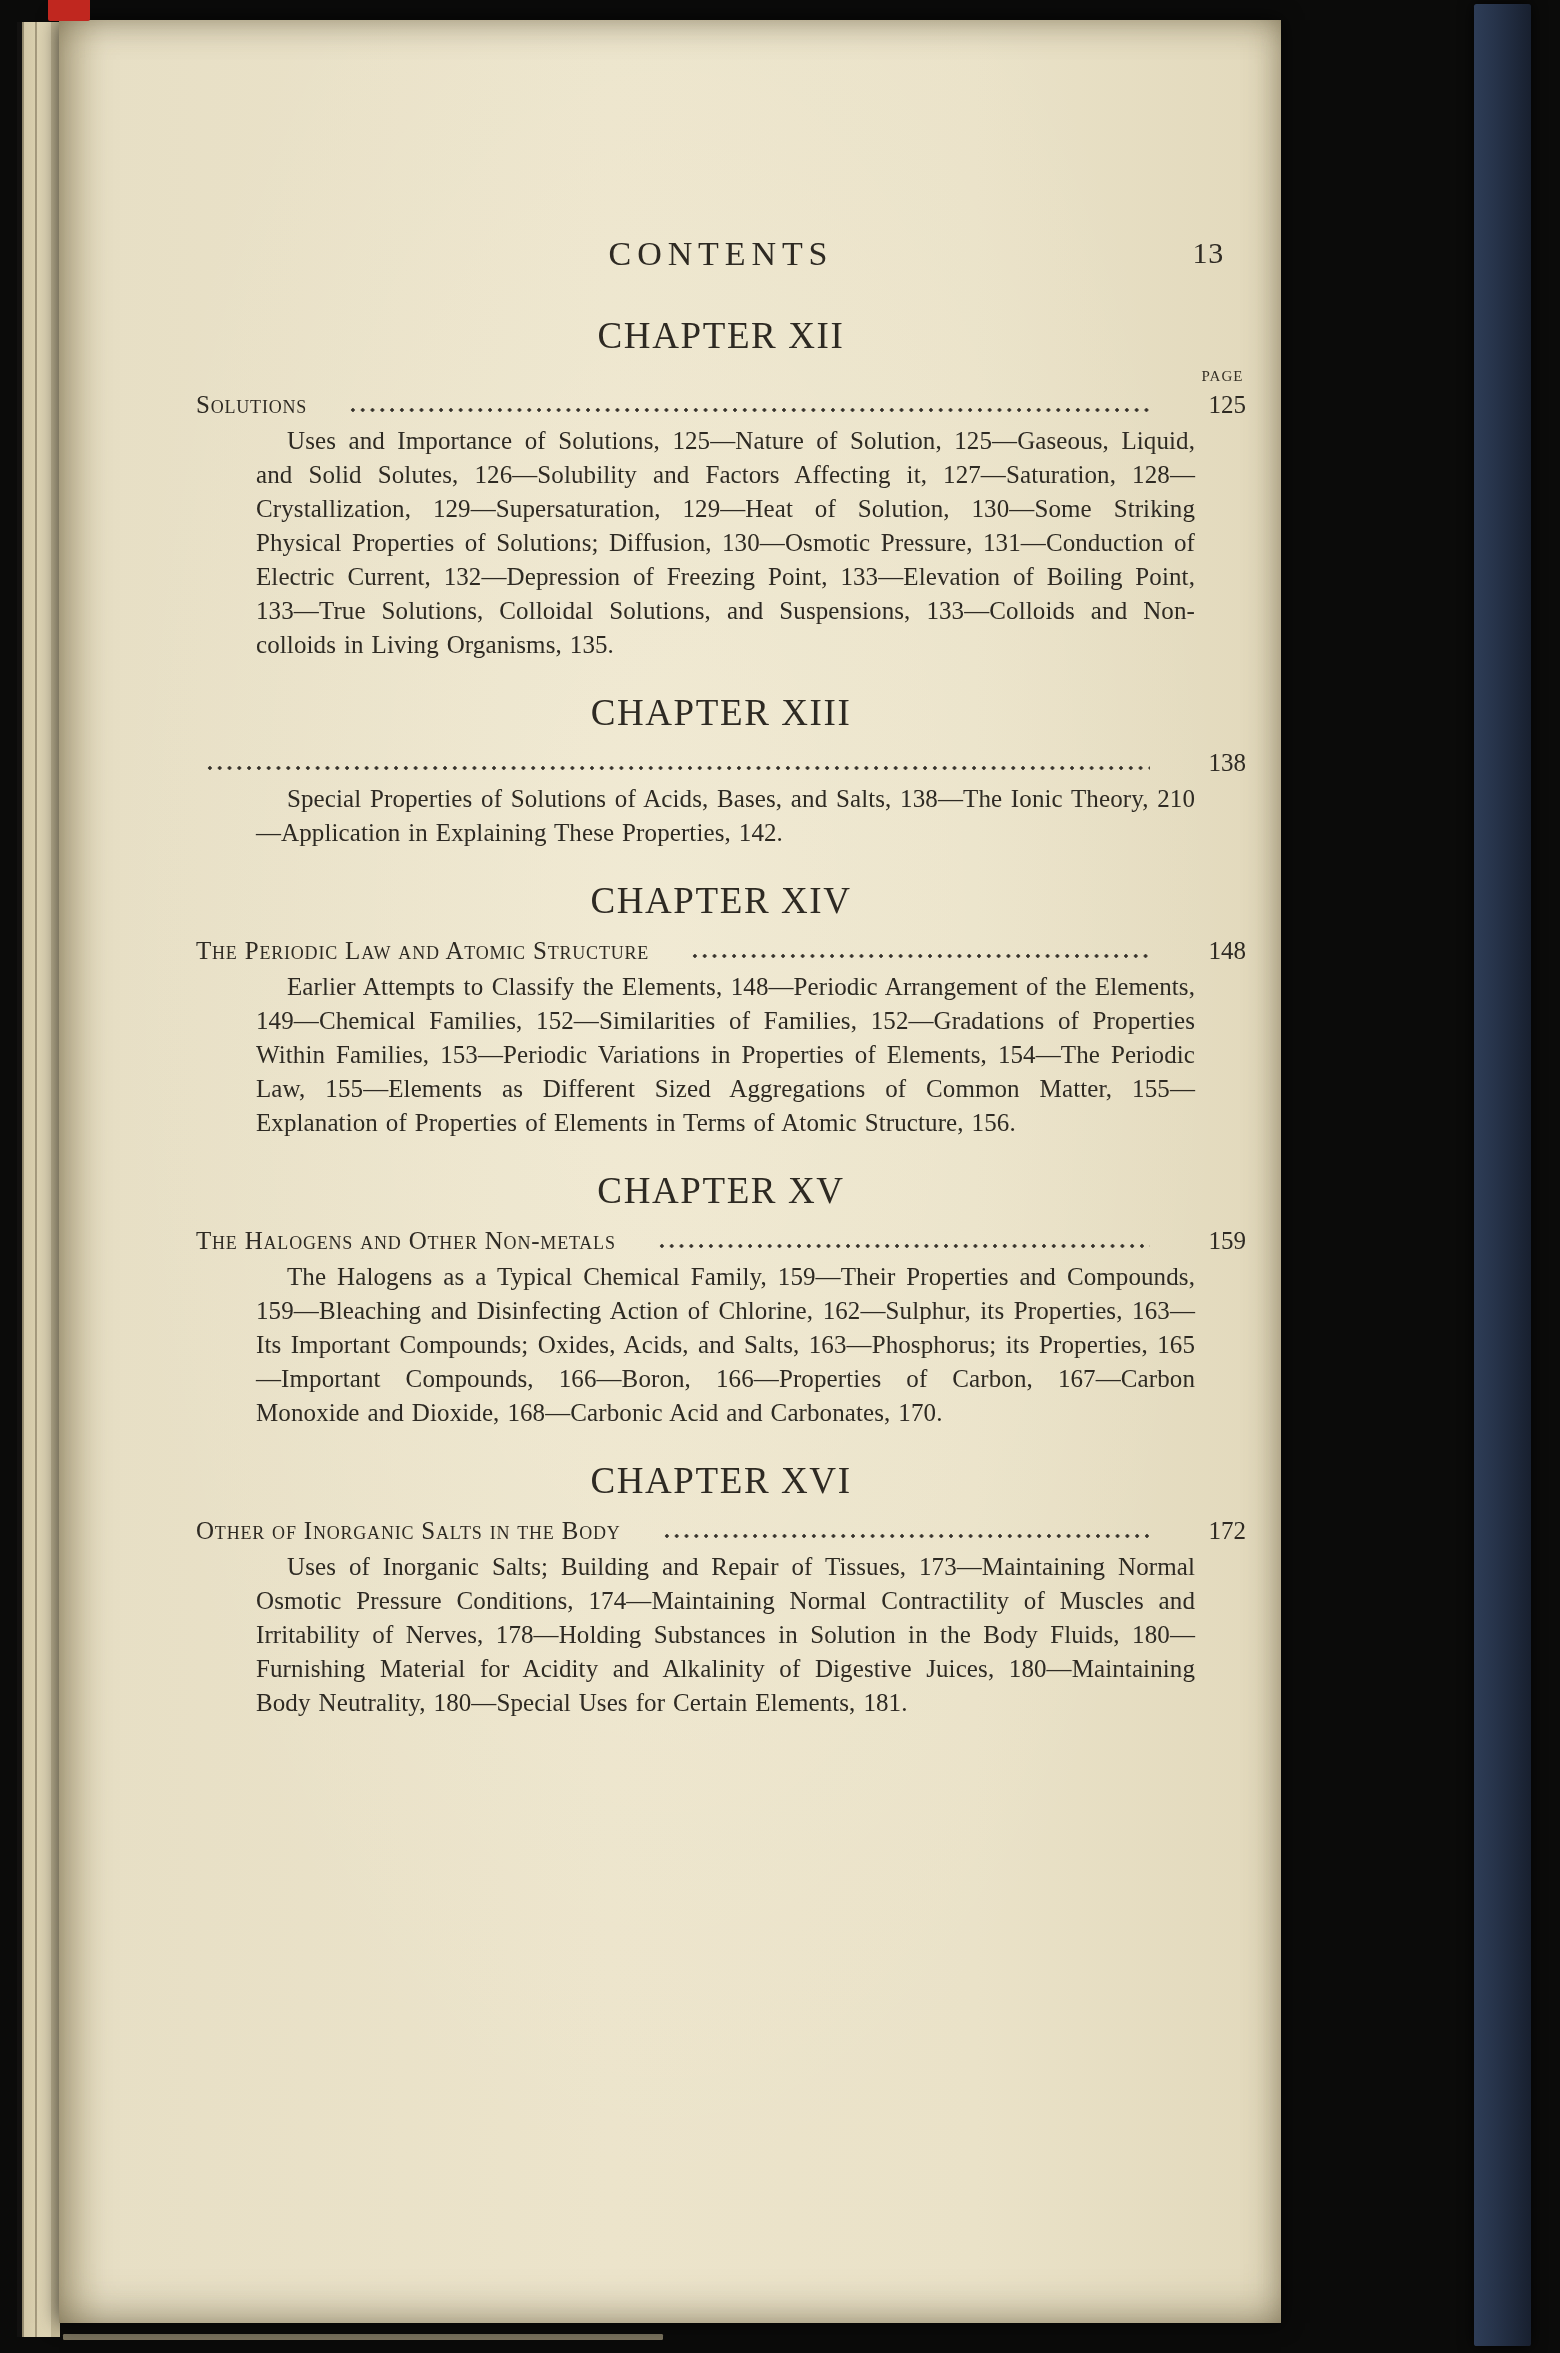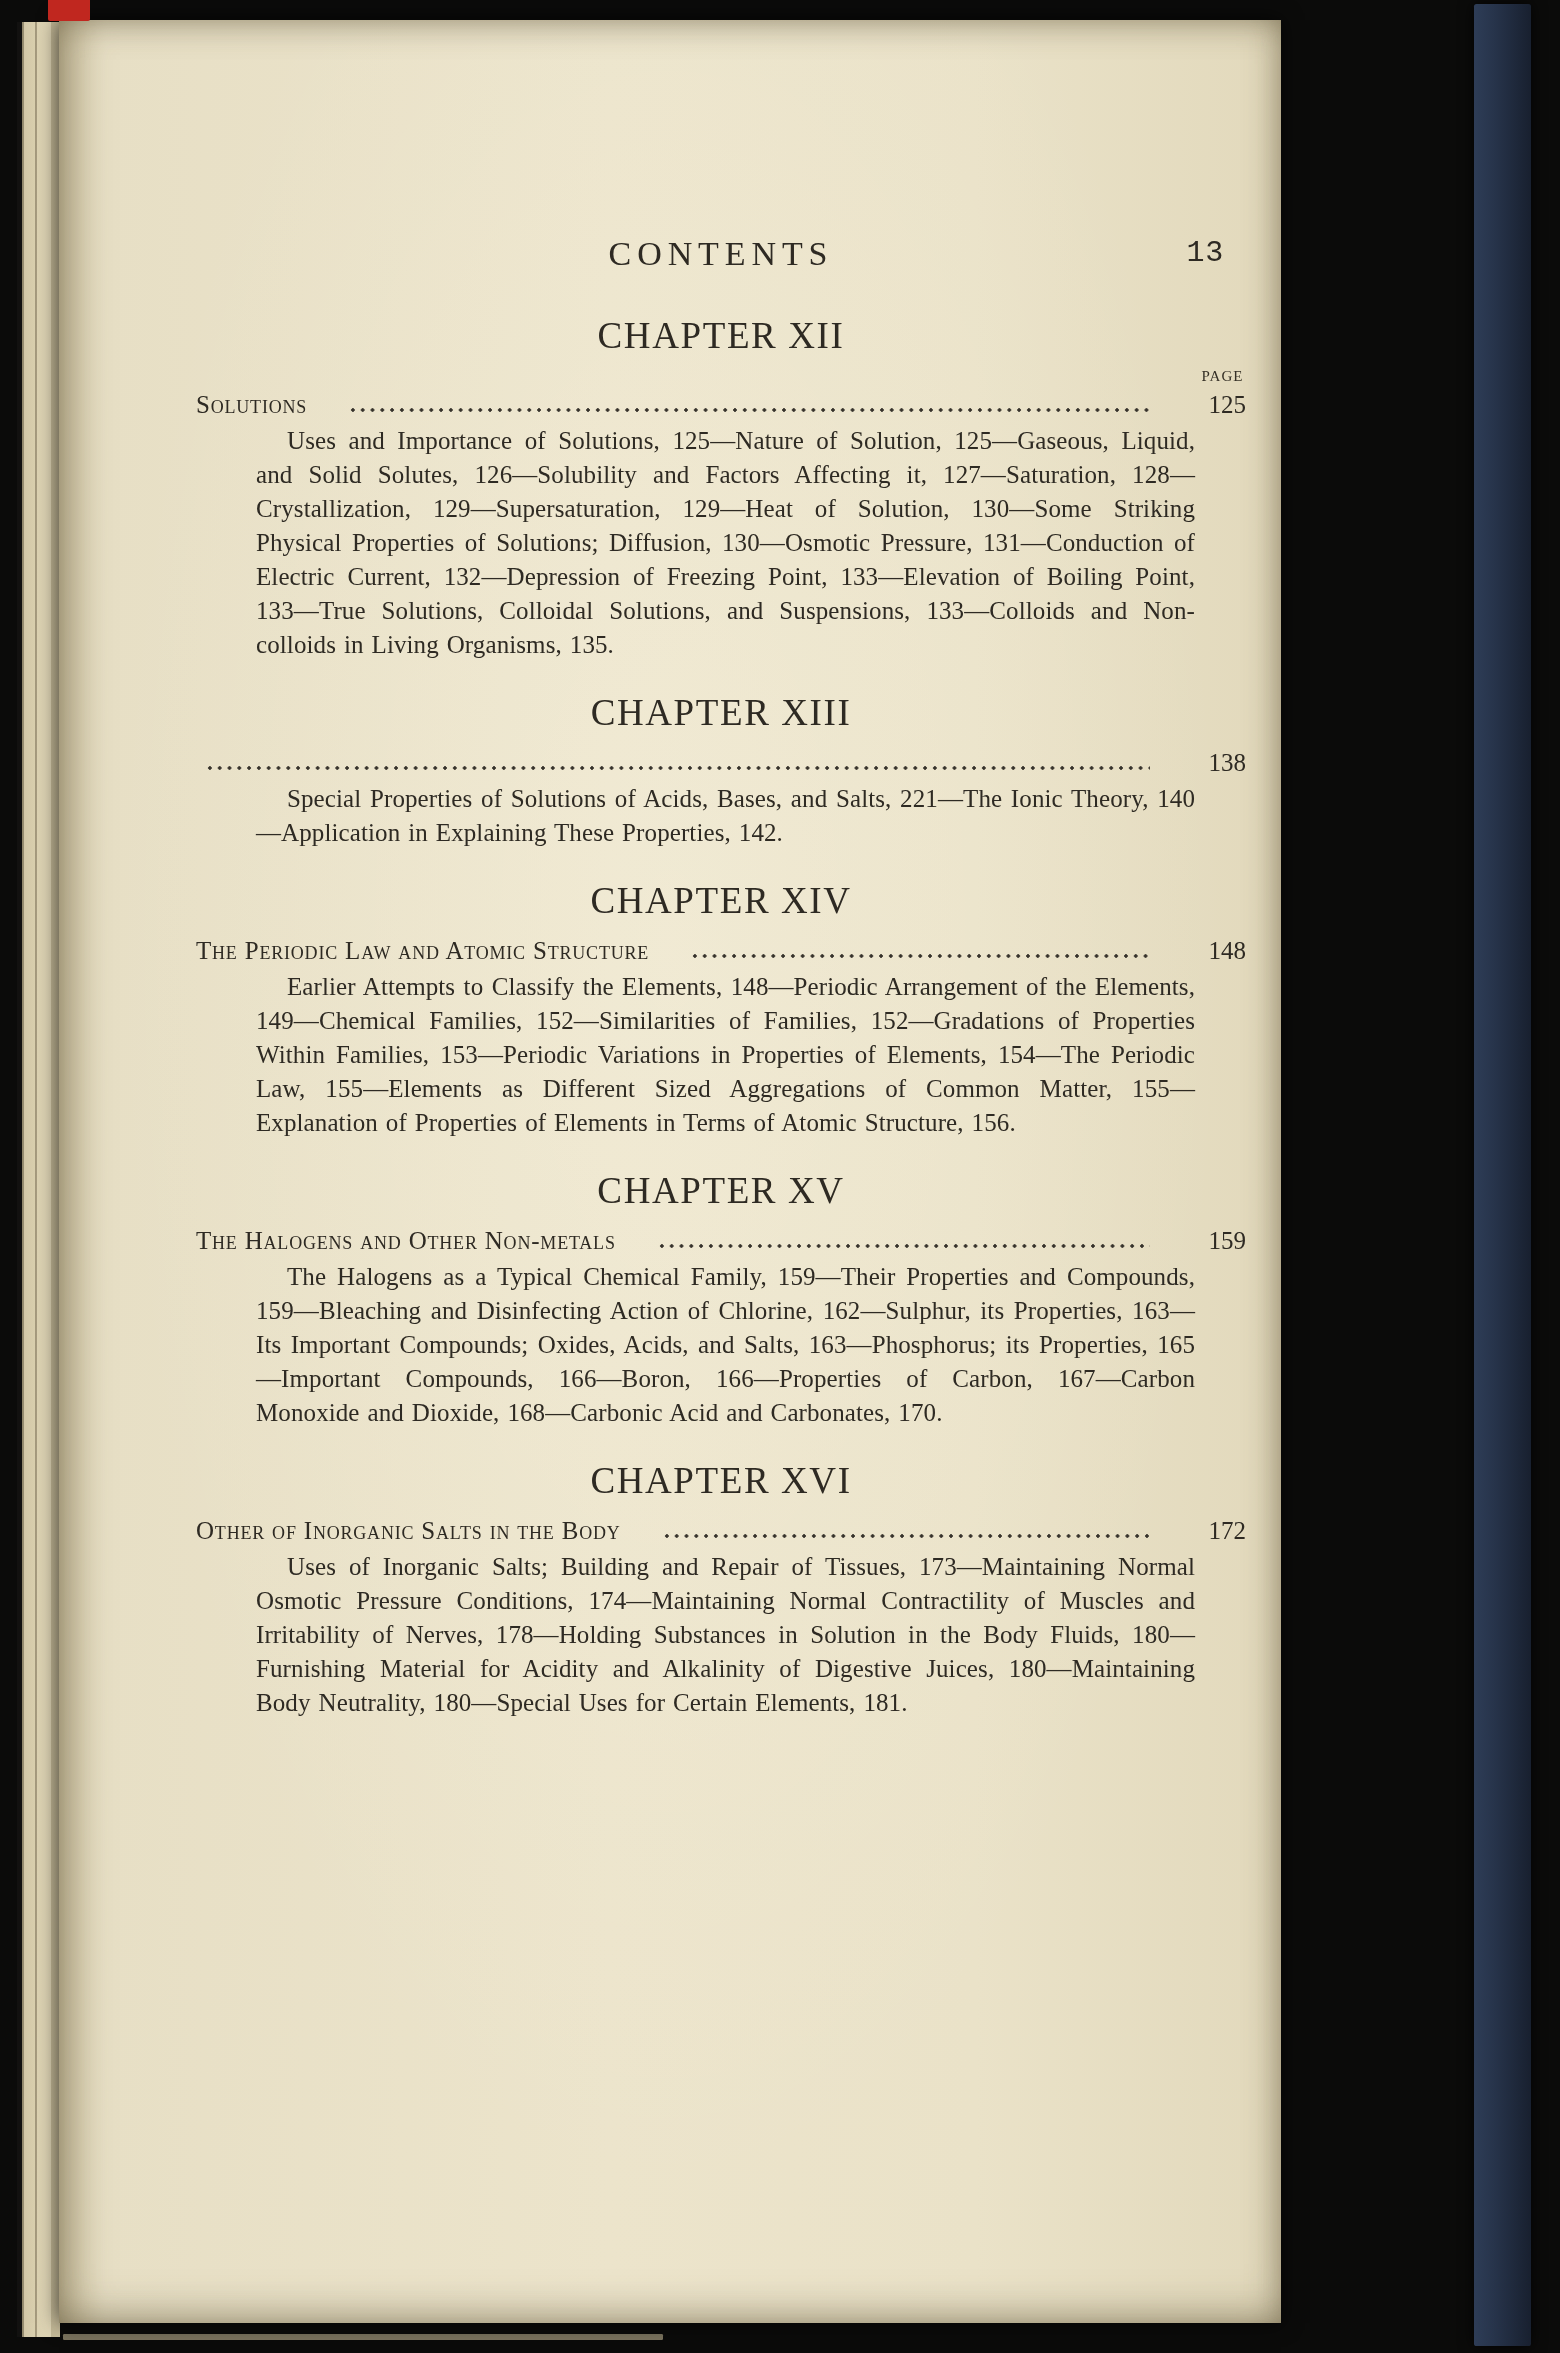--- a/index.html
+++ b/index.html
@@ -103,21 +103,20 @@
     font-size: 34px;
     letter-spacing: 5.9px;
     color: #2e2a23;
   }
   .folio-number {
     position: absolute;
     right: 22px;
     top: 1.3px;
     font-size: 30px;
     letter-spacing: 0.7px;
-    font-family: Liberation Mono, monospace;
   }
 
   .chapter-heading {
     text-align: center;
     font-size: 37px;
     font-weight: 400;
     letter-spacing: 1.6px;
     margin: 29px 0 10.4px 0;
     color: #2e2a23;
     font-family: Liberation Serif, serif;
@@ -201,21 +200,21 @@
       </div>
       <p class="summary">Uses and Importance of Solutions, 125—Nature of Solution, 125—Gaseous, Liquid, and Solid Solutes, 126—Solubility and Factors Affecting it, 127—Saturation, 128—Crystallization, 129—Supersaturation, 129—Heat of Solution, 130—Some Striking Physical Properties of Solutions; Diffusion, 130—Osmotic Pressure, 131—Conduction of Electric Current, 132—Depression of Freezing Point, 133—Elevation of Boiling Point, 133—True Solutions, Colloidal Solutions, and Suspensions, 133—Colloids and Non-colloids in Living Organisms, 135.</p>
     </section>
 
     <section class="chapter">
       <h2 class="chapter-heading">CHAPTER XIII</h2>
       <div class="toc-line">
         <span class="leader"></span>
         <span class="entry-page">138</span>
       </div>
-      <p class="summary">Special Properties of Solutions of Acids, Bases, and Salts, 221—The Ionic Theory, 140—Application in Explaining These Properties, 142.</p>
+      <p class="summary">Special Properties of Solutions of Acids, Bases, and Salts, 138—The Ionic Theory, 210—Application in Explaining These Properties, 142.</p>
     </section>
 
     <section class="chapter">
       <h2 class="chapter-heading">CHAPTER XIV</h2>
       <div class="toc-line">
         <span class="entry-title">The Periodic Law and Atomic Structure</span>
         <span class="leader"></span>
         <span class="entry-page">148</span>
       </div>
       <p class="summary">Earlier Attempts to Classify the Elements, 148—Periodic Arrangement of the Elements, 149—Chemical Families, 152—Similarities of Families, 152—Gradations of Properties Within Families, 153—Periodic Variations in Properties of Elements, 154—The Periodic Law, 155—Elements as Different Sized Aggregations of Common Matter, 155—Explanation of Properties of Elements in Terms of Atomic Structure, 156.</p>

